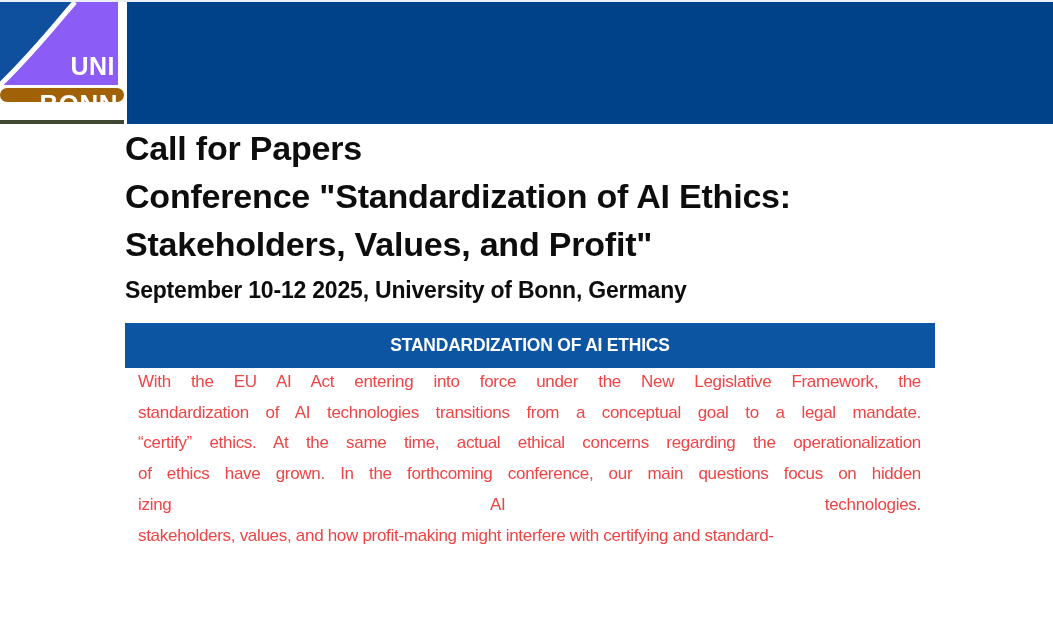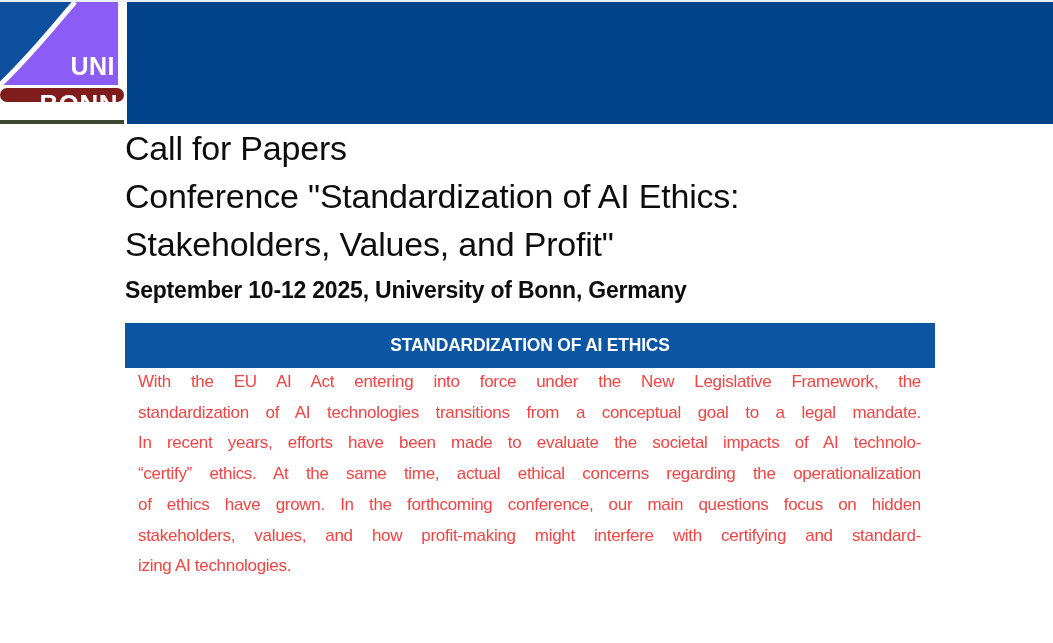--- a/index.html
+++ b/index.html
@@ -33,40 +33,40 @@
   }
   .logo-curve-svg { position:absolute; left:0; top:0; }
   .logo-uni {
     position:absolute; right:3px; bottom:6px;
     color:#ffffff; font-weight:bold; font-size:25px;
     line-height:1; letter-spacing:0.5px;
   }
   .logo-gold {
     position:absolute; left:0; top:86px;
     width:124px; height:14px;
-    background:#7f1d1d;
+    background:#a16207;
     border-radius:7px;
   }
   .logo-bonn {
     position:absolute; right:6px; top:0;
     color:#ffffff; font-weight:bold; font-size:26px;
     line-height:32px; letter-spacing:0.5px;
   }
   .logo-shadow {
     position:absolute; left:0; top:118px;
     width:124px; height:4px;
     background:#3e4731;
   }
   .title-block {
     position:absolute; left:125px; top:124px;
     width:860px;
     color:#0d0d0d;
   }
   .title-line {
-    font-size:34px; font-weight:normal;
+    font-size:34px; font-weight:bold;
     line-height:48px; letter-spacing:-0.2px;
     white-space:nowrap;
   }
   .subtitle {
     font-size:23px; font-weight:bold;
     line-height:36px; margin-top:4px;
     letter-spacing:-0.2px;
     white-space:nowrap;
   }
   .banner {
@@ -121,18 +121,17 @@
   <div class="subtitle">September 10-12 2025, University of Bonn, Germany</div>
 </div>
 
 <div class="banner">
   <span class="banner-label">STANDARDIZATION OF AI ETHICS</span>
 </div>
 
 <div class="body-text">
     <div class="body-line">With the EU AI Act entering into force under the New Legislative Framework, the</div>
     <div class="body-line">standardization of AI technologies transitions from a conceptual goal to a legal mandate.</div>
-    <div class="body-line">In recent years, efforts have been made to evaluate the societal impacts of AI technolo-</div>
     <div class="body-line">“certify” ethics. At the same time, actual ethical concerns regarding the operationalization</div>
     <div class="body-line">of ethics have grown. In the forthcoming conference, our main questions focus on hidden</div>
+    <div class="body-line">izing AI technologies.</div>
     <div class="body-line">stakeholders, values, and how profit-making might interfere with certifying and standard-</div>
-    <div class="body-line">izing AI technologies.</div>
   </div>
 
 </body></html>

